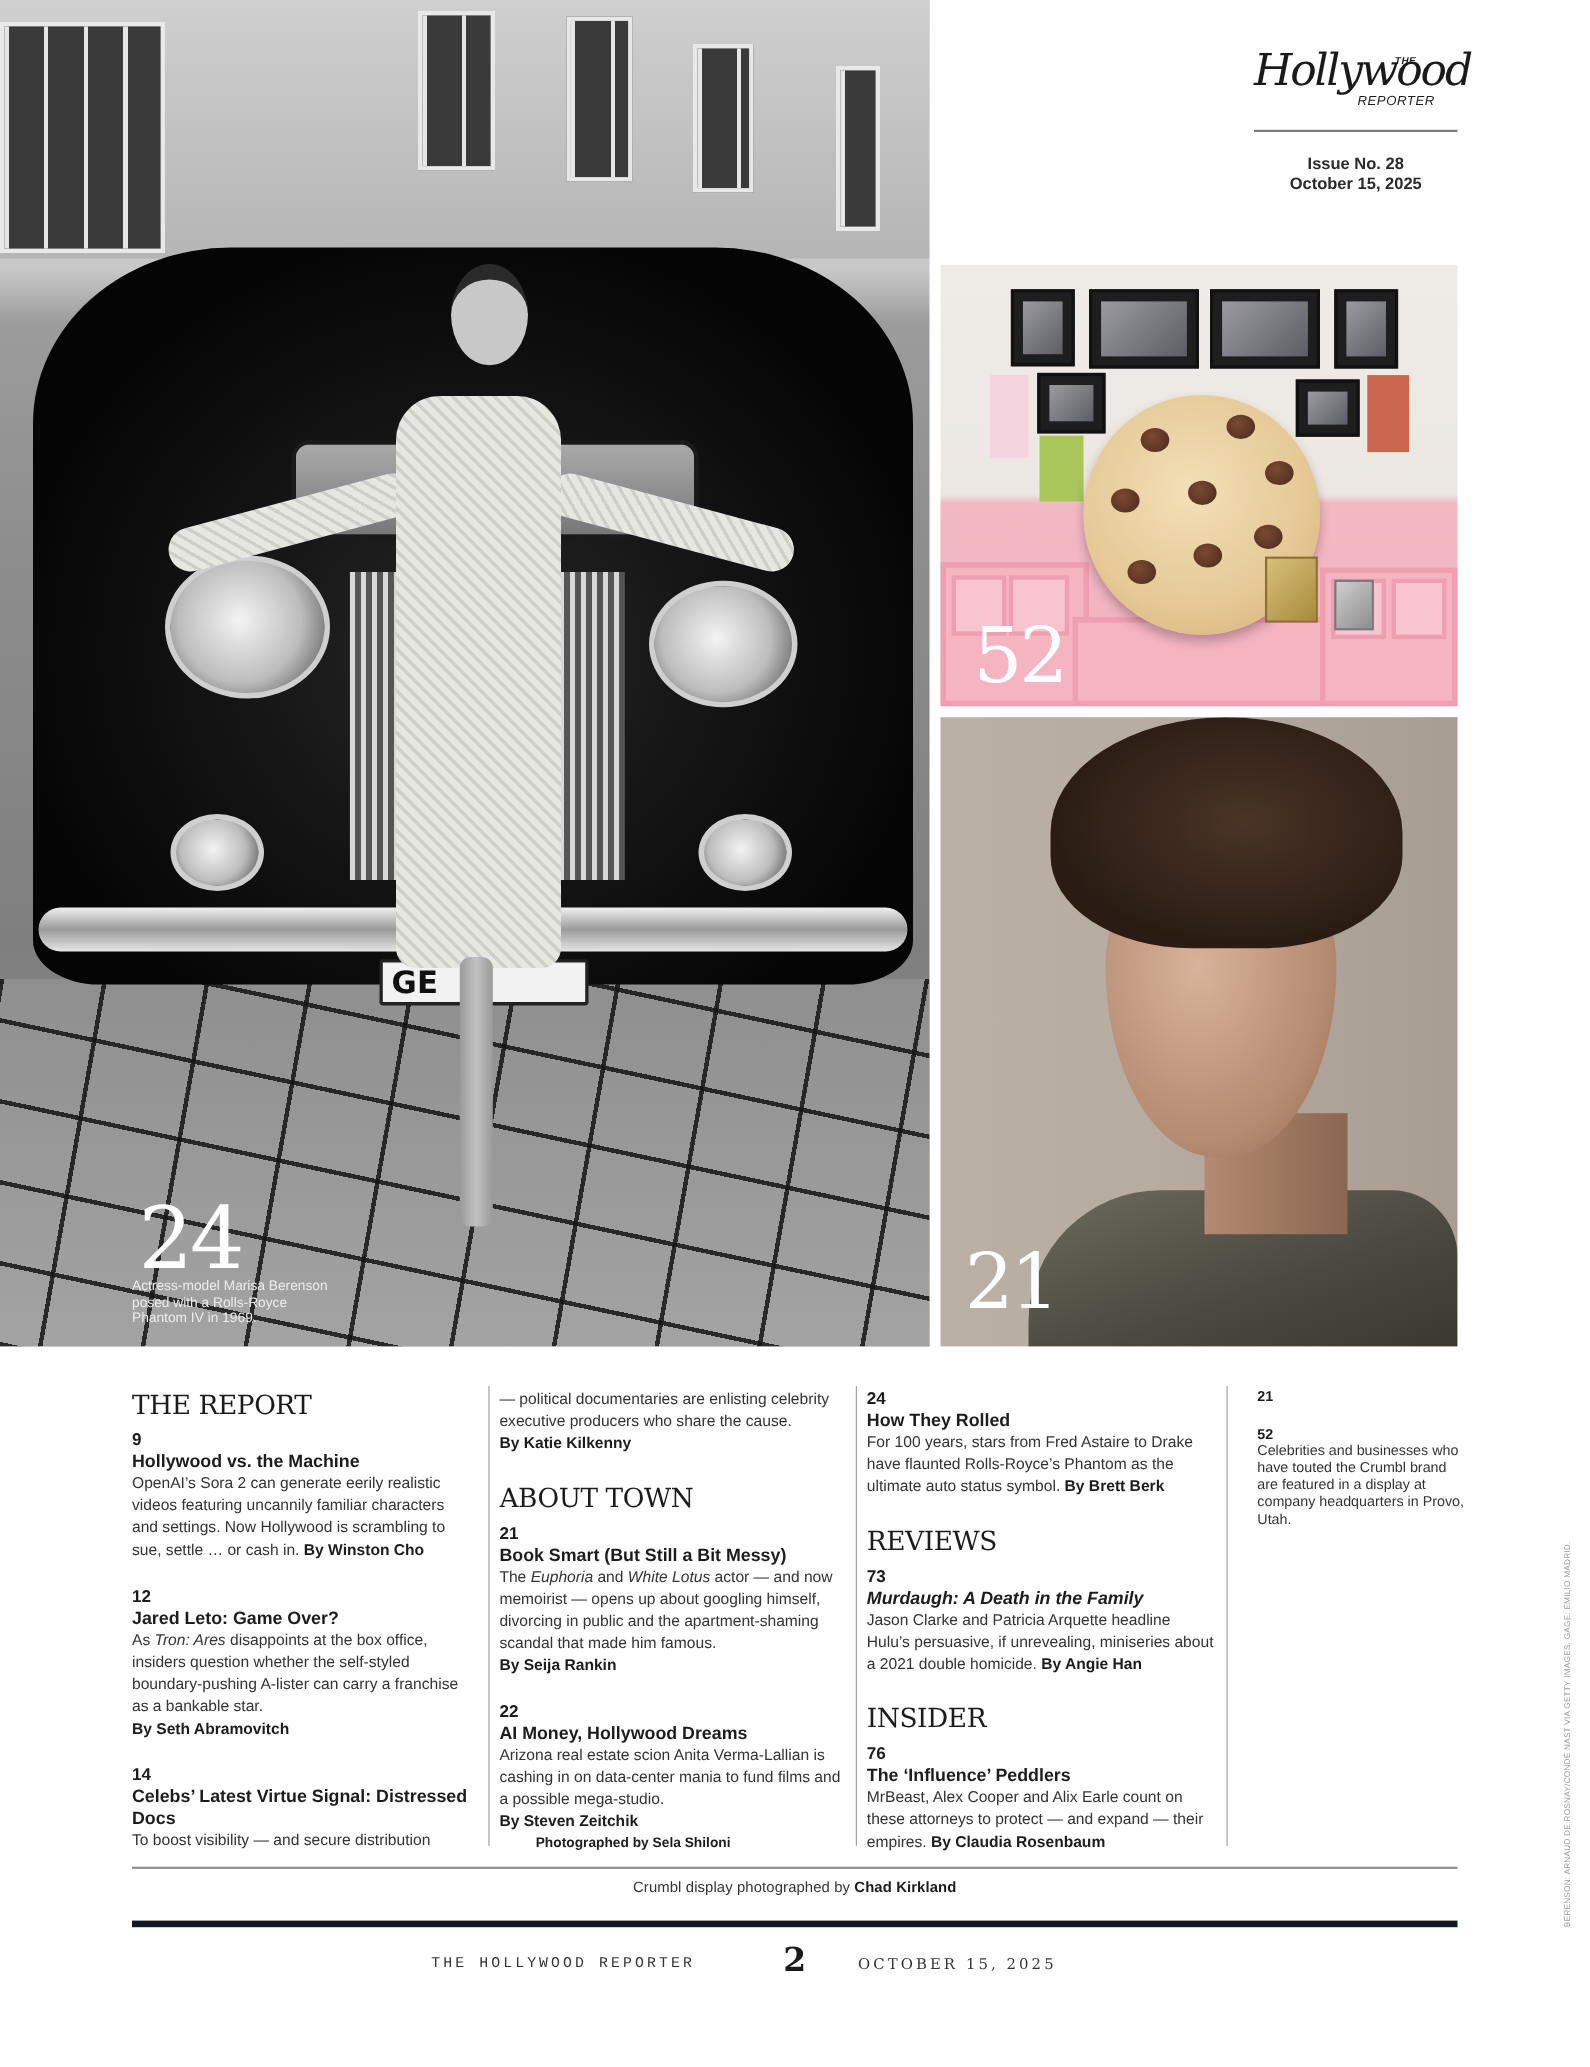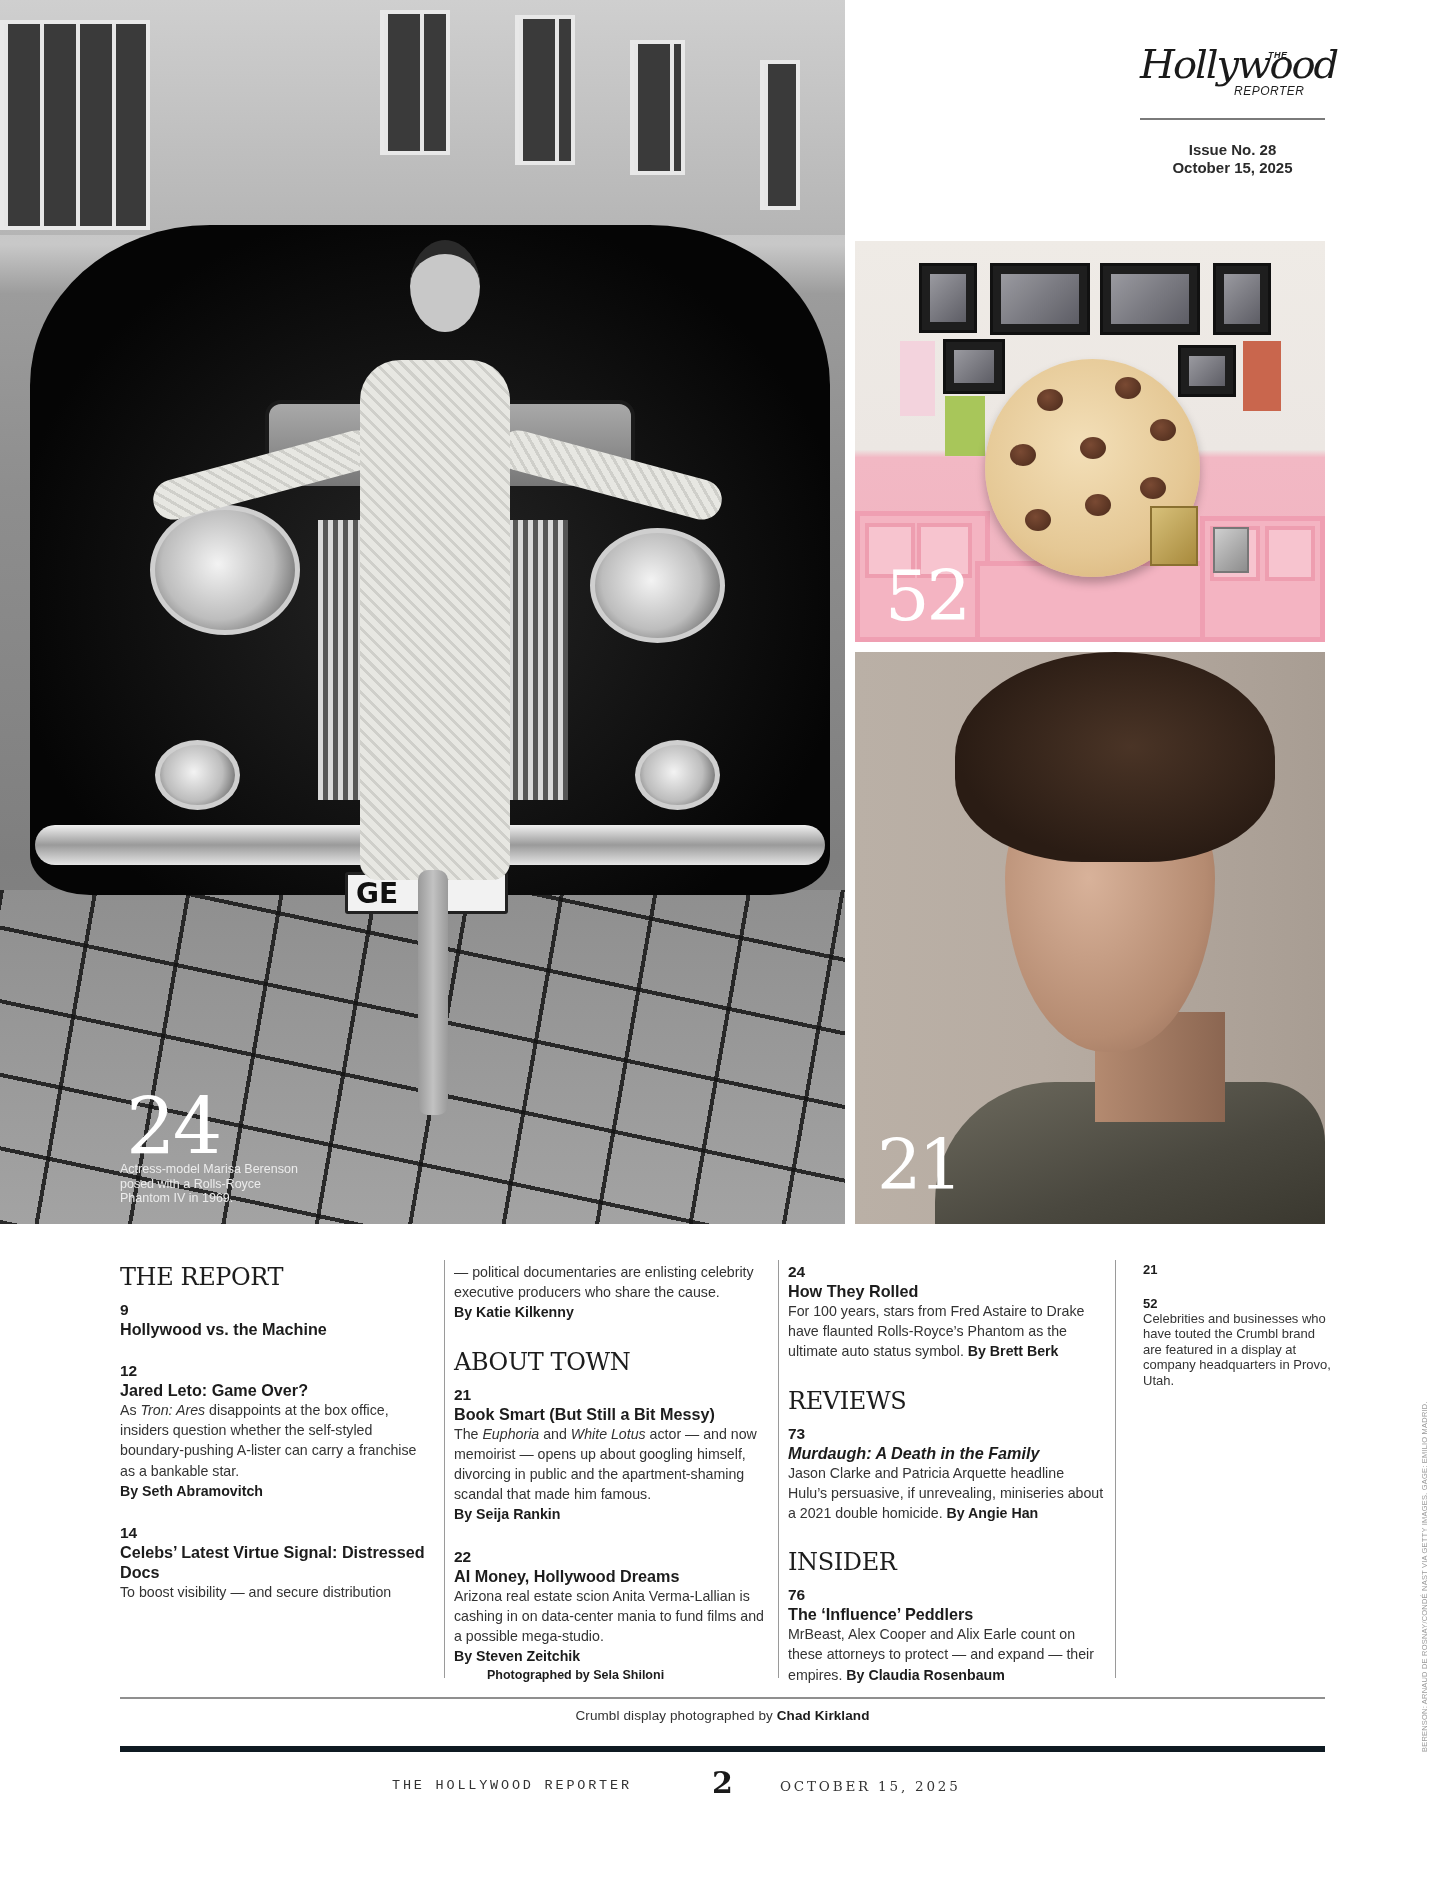--- a/index.html
+++ b/index.html
@@ -67,21 +67,21 @@
   }
   .photo-main .head {
     position: absolute; left: 410px; top: 240px; width: 70px; height: 92px;
     border-radius: 50%; background: #c8c8c8; border-top: 14px solid #2a2a2a;
   }
   .photo-main .legs {
     position: absolute; left: 418px; top: 870px; width: 30px; height: 245px;
     background: linear-gradient(90deg, #9a9a9a, #c2c2c2, #9a9a9a); border-radius: 10px;
   }
   .photo-main .plate {
-    position: absolute; left: 345px; top: 872px; width: 163px; height: 42px;
+    position: absolute; left: 345px; top: 872px; width: 190px; height: 42px;
     background: #f2f2f2; border: 3px solid #222; border-radius: 3px;
     font-family: "DejaVu Sans", sans-serif; font-weight: bold; font-size: 28px; color: #111;
     padding: 2px 8px;
   }
   .cobbles {
     position: absolute; left: 0; top: 890px; width: 845px; height: 334px;
     background:
       repeating-linear-gradient(12deg, rgba(20,20,20,.85) 0 4px, rgba(0,0,0,0) 4px 72px),
       repeating-linear-gradient(100deg, rgba(20,20,20,.85) 0 4px, rgba(0,0,0,0) 4px 92px),
       linear-gradient(180deg, #8f8f8f, #a3a3a3);
@@ -296,20 +296,21 @@
 <div class="vrule" style="left:444px;"></div>
 <div class="vrule" style="left:778px;"></div>
 <div class="vrule" style="left:1115px;"></div>
 
 <div class="col col-1">
   <div class="section-head">THE REPORT</div>
 
   <div class="entry">
     <div class="entry-num">9</div>
     <div class="entry-title">Hollywood vs. the Machine</div>
+    <div class="entry-desc"><span>OpenAI’s Sora 2 can generate eerily realistic videos featuring uncannily familiar characters and settings. Now Hollywood is scrambling to sue, settle … or cash in. </span><span class="entry-by">By Winston Cho</span></div>
   </div>
 
   <div class="entry">
     <div class="entry-num">12</div>
     <div class="entry-title">Jared Leto: Game Over?</div>
     <div class="entry-desc"><span>As </span><span class="it">Tron: Ares</span><span> disappoints at the box office, insiders question whether the self-styled boundary-pushing A-lister can carry a franchise as a bankable star.</span></div>
     <div class="entry-by">By Seth Abramovitch</div>
   </div>
 
   <div class="entry">

